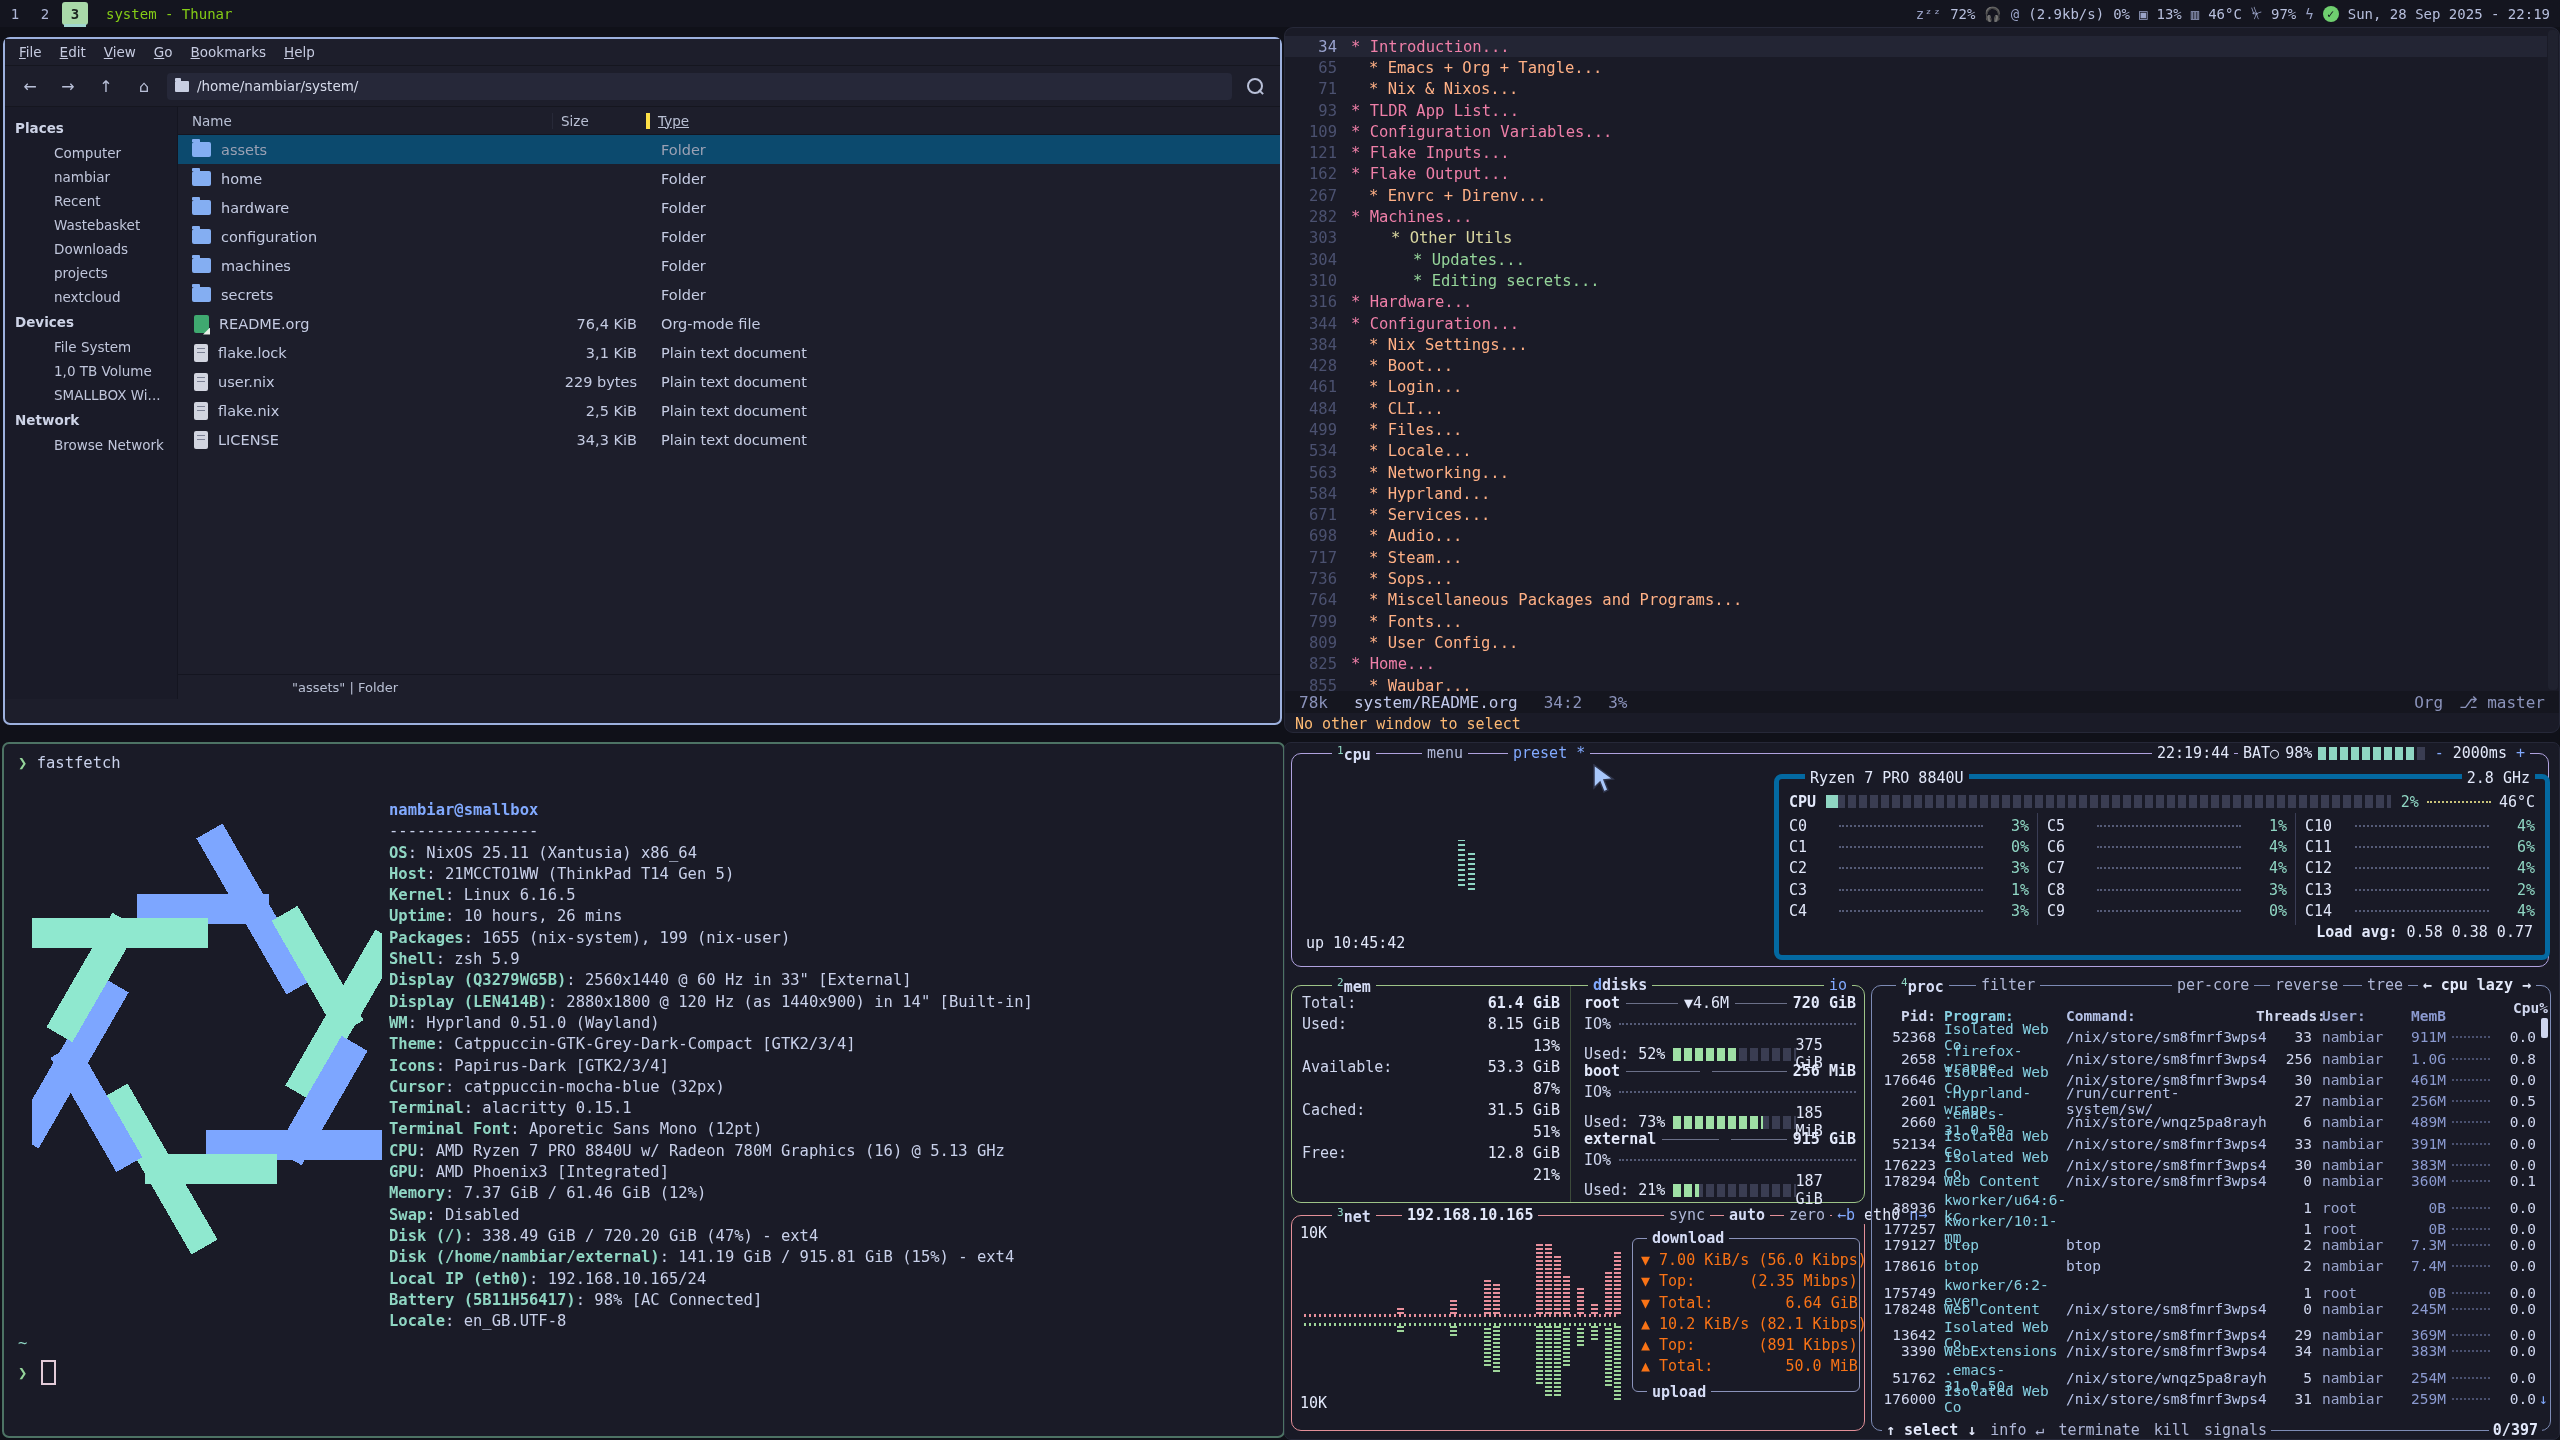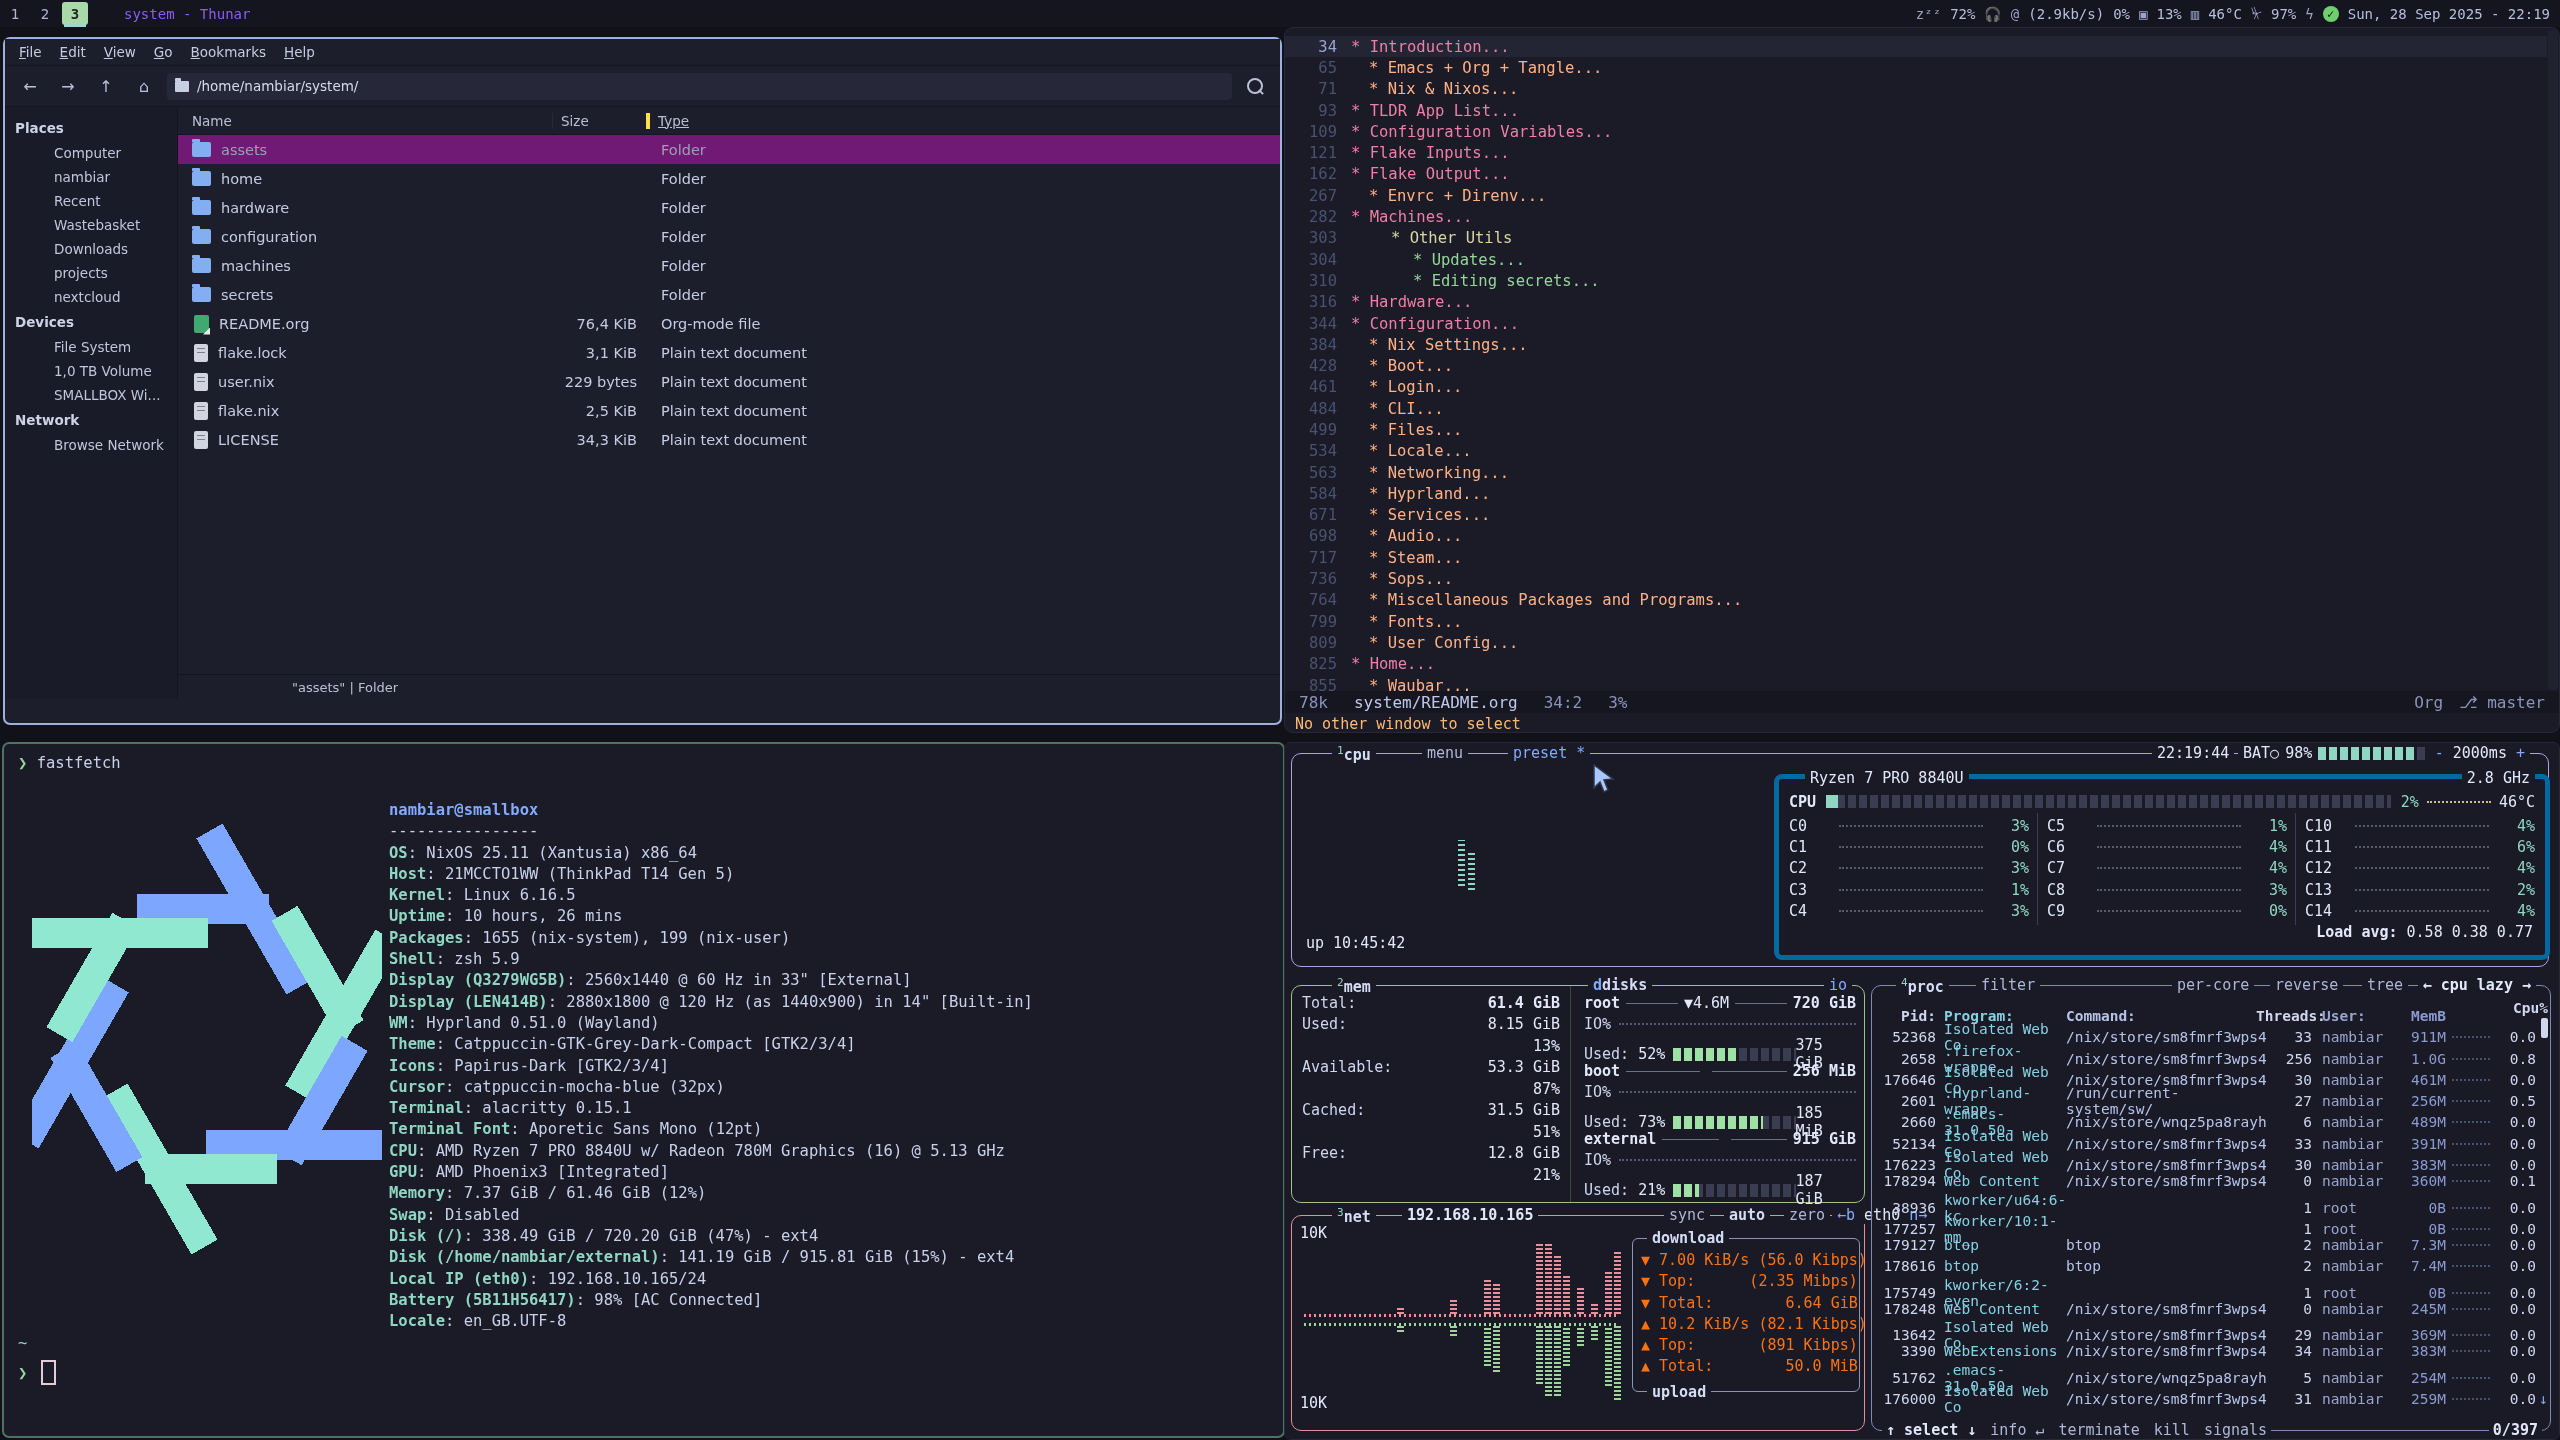--- a/index.html
+++ b/index.html
@@ -6,21 +6,21 @@
   .screen{position:relative;width:2560px;height:1440px;overflow:hidden;background:#101119;
           font-family:"DejaVu Sans Mono",monospace;color:#c8d3f5;}
   .abs{position:absolute;box-sizing:border-box;}
 
   
   #topbar{left:0;top:0;width:2560px;height:27px;background:#14151f;display:flex;align-items:center;
           font-size:14px;color:#aeb6d6;}
   .ws{width:26px;height:23px;margin:0 2px;display:flex;align-items:center;justify-content:center;border-radius:3px;}
   .ws.active{background:#a9d9a9;color:#1b2420;font-weight:bold;position:relative;}
   .ws.active::after{content:"";position:absolute;left:2px;right:2px;bottom:-2px;height:3px;background:#9fd6d0;}
-  #win-title{margin-left:34px;color:#8b5cf6;}
+  #win-title{margin-left:16px;color:#84cc16;}
   #tb-status{margin-left:auto;display:flex;align-items:center;gap:9px;padding-right:10px;color:#b7bfdd;}
   .tbi{display:inline-block;color:#9aa3c7;}
   .chk{width:16px;height:16px;border-radius:50%;background:#6fcf6f;color:#10131c;font-size:12px;
        display:inline-flex;align-items:center;justify-content:center;font-weight:bold;}
 
   
   .win{position:absolute;box-sizing:border-box;border-radius:7px;}
   #thunar{left:3px;top:37px;width:1279px;height:688px;background:#1d1e2b;border:2px solid #9db1de;}
   #emacs{left:1284px;top:27px;width:1276px;height:706px;background:#1a1b27;border:1px solid #262838;border-radius:9px;}
   #term{left:2px;top:742px;width:1283px;height:696px;background:#1a1b27;border:2px solid #4d7364;}
@@ -45,21 +45,21 @@
   .sic{width:17px;height:15px;flex:none;position:relative;}
   #filepane{flex:1;display:flex;flex-direction:column;position:relative;}
   #list-header{display:flex;height:27px;align-items:center;border-bottom:1px solid #141520;color:#b9c0d4;font-size:13.5px;}
   .col-name{width:360px;padding-left:14px;}
   .col-size{width:85px;text-align:left;border-left:1px solid #272938;padding-left:8px;}
   .col-type{flex:1;border-left:4px solid #fde047;padding-left:8px;text-decoration:underline;}
   .file-row{display:flex;height:29px;align-items:center;font-size:14.5px;}
   .file-row .fname{width:340px;display:flex;align-items:center;gap:10px;padding-left:14px;}
   .file-row .fsize{width:105px;text-align:right;padding-right:8px;color:#c4cbe2;}
   .file-row .ftype{flex:1;padding-left:16px;}
-  .file-row:first-child{background:#701a75;}
+  .file-row:first-child{background:#0c4a6e;}
   .file-row:first-child .fname,.file-row:first-child .ftype,.file-row:first-child .fsize{color:#9ba1b4;}
   .fic{width:19px;height:15px;flex:none;position:relative;}
   .ic-folder .fic{background:#84aef2;border-radius:2px;}
   .ic-folder .fic::before{content:"";position:absolute;top:-3px;left:0;width:8px;height:3px;background:#84aef2;border-radius:1px 1px 0 0;}
   .ic-org .fic{width:15px;height:18px;margin-left:2px;background:#3fa970;border-radius:2px;}
   .ic-org .fic::before{content:"";position:absolute;right:-1px;bottom:-2px;width:7px;height:7px;background:#e8f0e8;clip-path:polygon(0 100%,100% 0,100% 100%);}
   .ic-text .fic{width:14px;height:18px;margin-left:2px;background:#d2d5e0;border-radius:2px;}
   .ic-text .fic::before{content:"";position:absolute;left:3px;top:4px;width:8px;height:8px;
      background:repeating-linear-gradient(#7b8094 0 1.5px,transparent 1.5px 4px);}
   #statusbar{height:24px;border-top:1px solid #141520;display:flex;align-items:center;padding-left:114px;font-size:13px;color:#b9c0d4;}

